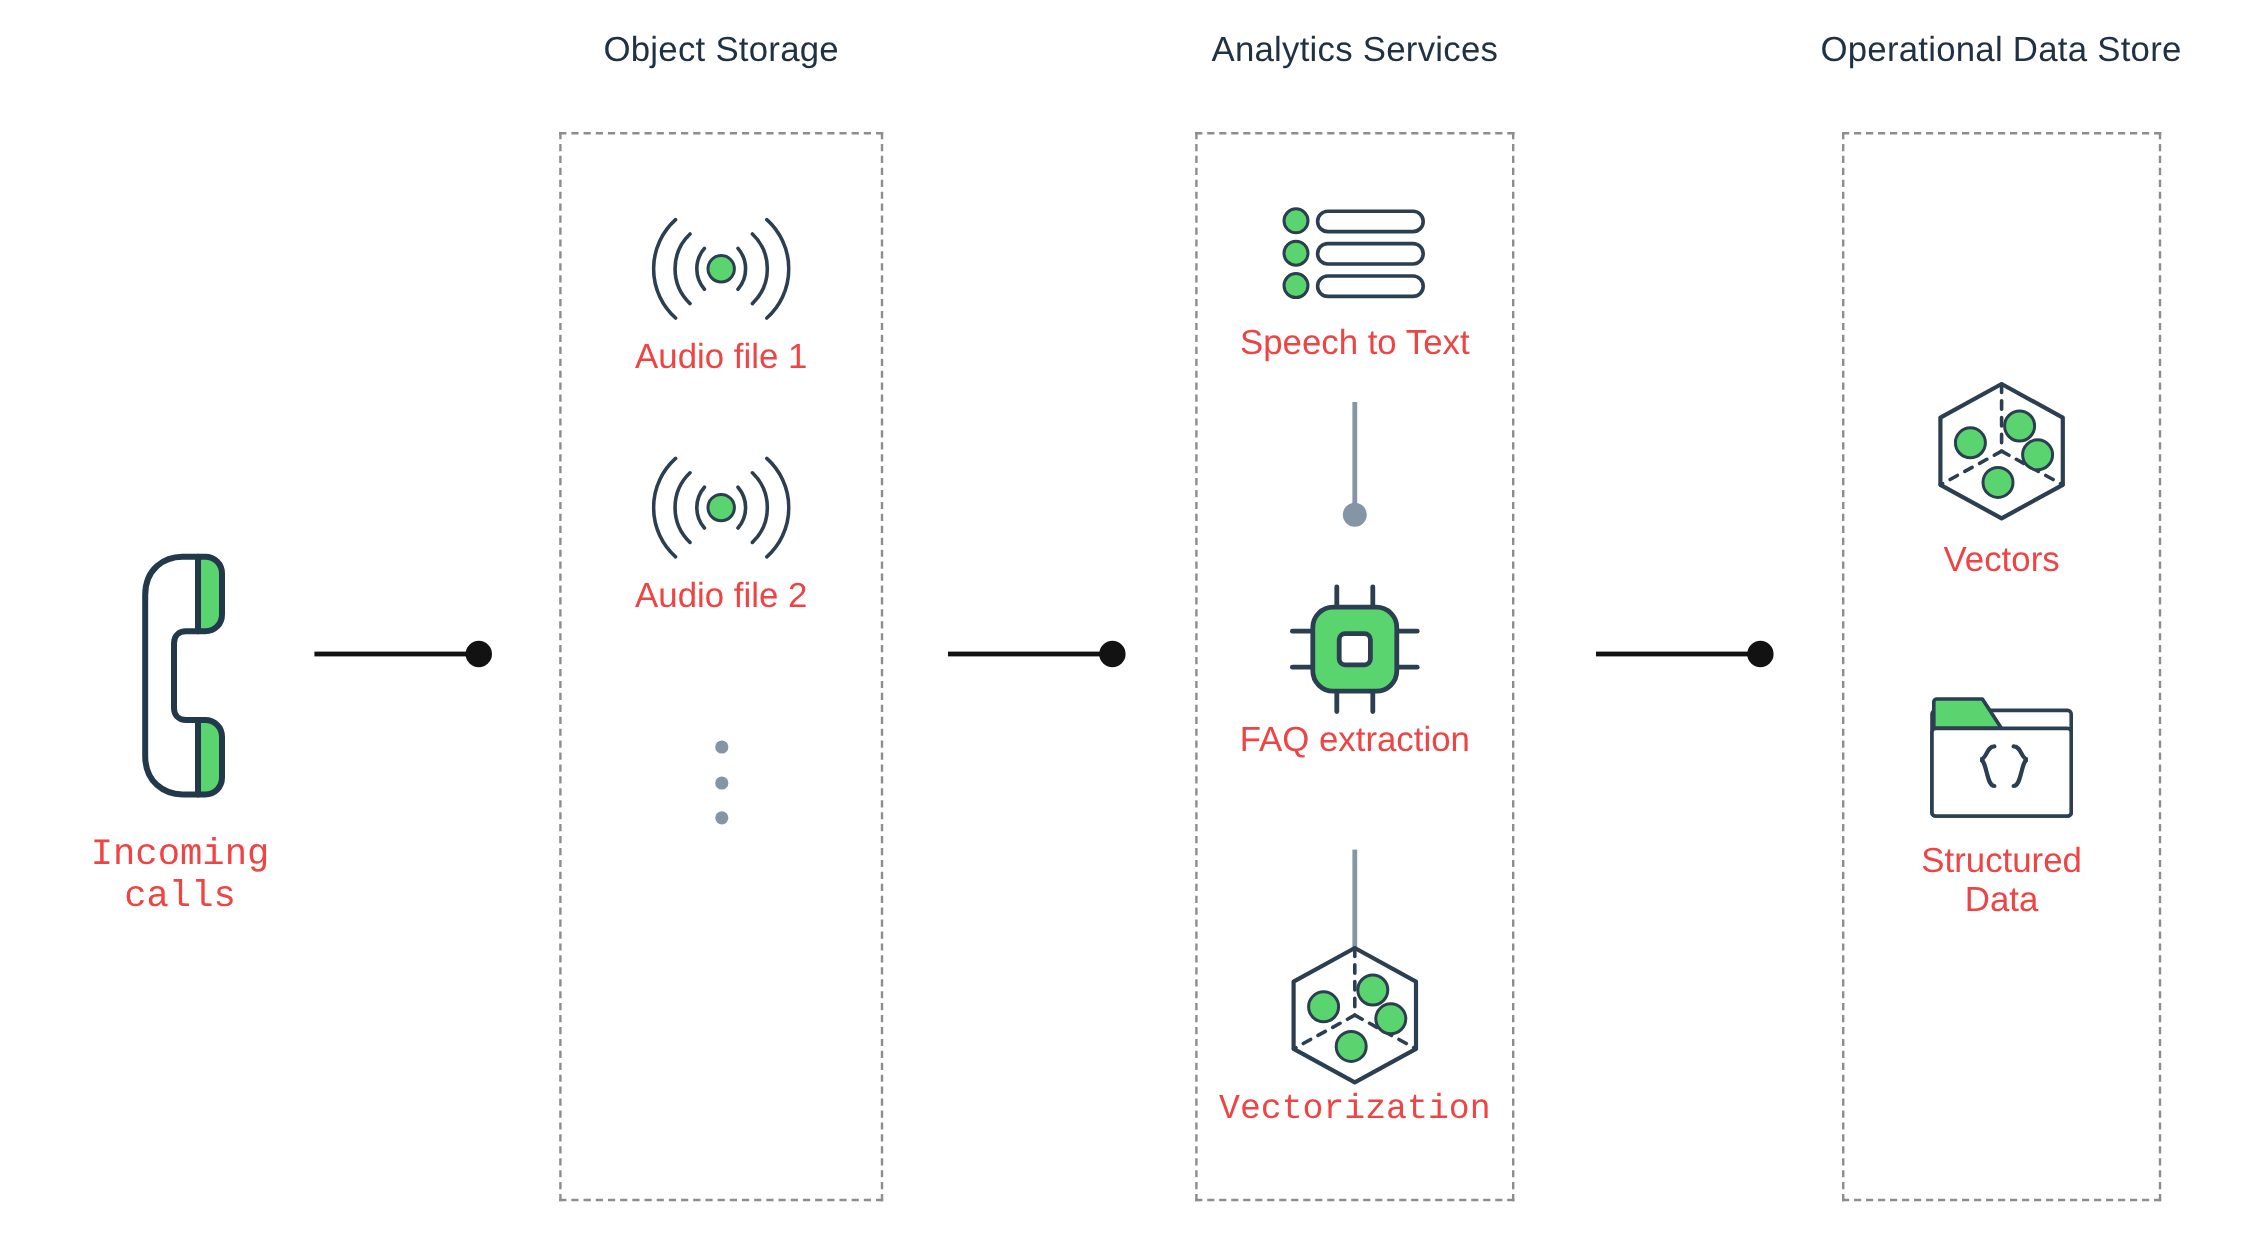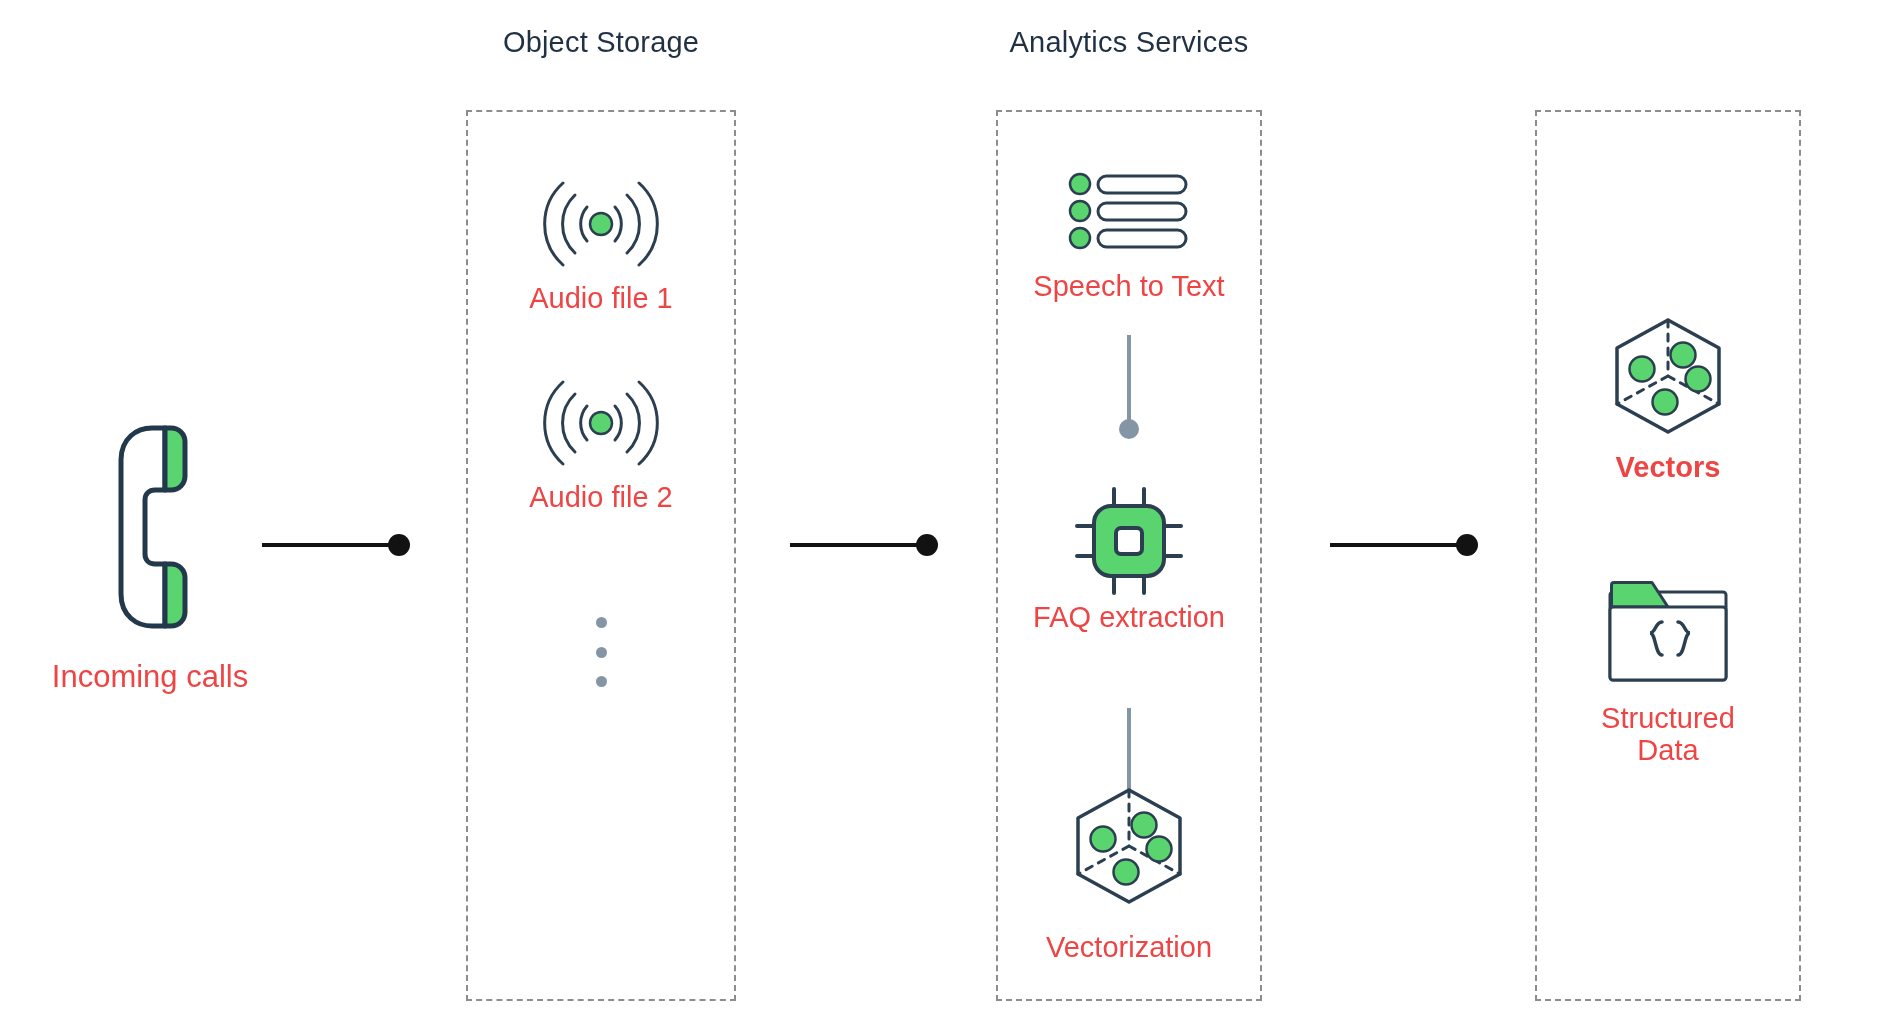--- a/index.html
+++ b/index.html
@@ -120,28 +120,29 @@
 </style>
 </head>
 <body>
 
 <div class="canvas">
 
   <div class="col-header" style="left:466px; top:28px; width:270px;">Object Storage</div>
 
   <div class="col-header" style="left:996px; top:28px; width:266px;">Analytics Services</div>
 
+  <div class="col-header" style="left:1475px; top:28px; width:385px;">Operational Data Store</div>
 
   <div class="group-box" style="left:466px; top:110px; width:270px; height:891px;"></div>
 
   <div class="group-box" style="left:996px; top:110px; width:266px; height:891px;"></div>
 
   <div class="group-box" style="left:1535px; top:110px; width:266px; height:891px;"></div>
 
-  <div class="node" style="left:20px; top:422px; width:260px;">
+  <div class="node" style="left:20px; top:458px; width:260px;font-family:Liberation Mono, monospace;">
     <span class="node-icon">
       <svg width="86" height="210" viewBox="0 0 86 210" xmlns="http://www.w3.org/2000/svg">
 
         <path d="M14 38 C14 16 30 6 45 6 L58 6 L58 68 L48 68 C42 68 38 72 38 78
                  L38 132 C38 138 42 142 48 142 L58 142 L58 204 L45 204
                  C30 204 14 194 14 172 Z" fill="#ffffff" stroke="#22394c" stroke-width="5" stroke-linejoin="round" stroke-linecap="round"></path>
 
         <path d="M58 6 L64 6 C72 6 78 12 78 20 L78 54 C78 62 72 68 64 68 L58 68 Z" fill="#5ad46e" stroke="#22394c" stroke-width="5" stroke-linejoin="round"></path>
 
         <path d="M58 142 L64 142 C72 142 78 148 78 156 L78 190 C78 198 72 204 64 204 L58 204 Z" fill="#5ad46e" stroke="#22394c" stroke-width="5" stroke-linejoin="round"></path>
@@ -257,21 +258,21 @@
           <line x1="59" y1="5" x2="59" y2="61"></line>
           <line x1="59" y1="61" x2="8" y2="89"></line>
           <line x1="59" y1="61" x2="110" y2="89"></line>
         </g>
         <circle cx="33" cy="54" r="12.5" fill="#5ad46e" stroke="#2b3f51" stroke-width="2.5"></circle>
         <circle cx="74" cy="40" r="12.5" fill="#5ad46e" stroke="#2b3f51" stroke-width="2.5"></circle>
         <circle cx="89" cy="64" r="12.5" fill="#5ad46e" stroke="#2b3f51" stroke-width="2.5"></circle>
         <circle cx="56" cy="87" r="12.5" fill="#5ad46e" stroke="#2b3f51" stroke-width="2.5"></circle>
       </svg>
     </span>
-    <span class="node-label" style="margin-top:24px;">Vectorization</span>
+    <span class="node-label" style="margin-top:2px;font-family:Liberation Mono, monospace;">Vectorization</span>
   </div>
 
   <div class="connector" style="left:1330px; top:534px; width:148px;">
     <span class="line"></span>
     <span class="dot"></span>
   </div>
 
   <div class="node" style="left:1535px; top:315px; width:266px;">
     <span class="node-icon">
       <svg width="118" height="122" viewBox="0 0 118 122" xmlns="http://www.w3.org/2000/svg">
@@ -280,21 +281,21 @@
           <line x1="59" y1="5" x2="59" y2="61"></line>
           <line x1="59" y1="61" x2="8" y2="89"></line>
           <line x1="59" y1="61" x2="110" y2="89"></line>
         </g>
         <circle cx="33" cy="54" r="12.5" fill="#5ad46e" stroke="#2b3f51" stroke-width="2.5"></circle>
         <circle cx="74" cy="40" r="12.5" fill="#5ad46e" stroke="#2b3f51" stroke-width="2.5"></circle>
         <circle cx="89" cy="64" r="12.5" fill="#5ad46e" stroke="#2b3f51" stroke-width="2.5"></circle>
         <circle cx="56" cy="87" r="12.5" fill="#5ad46e" stroke="#2b3f51" stroke-width="2.5"></circle>
       </svg>
     </span>
-    <span class="node-label" style="margin-top:14px;font-weight:bold;">Vectors</span>
+    <span class="node-label" style="margin-top:14px;">Vectors</span>
   </div>
 
   <div class="node" style="left:1535px; top:580px; width:266px;">
     <span class="node-icon">
       <svg width="132" height="106" viewBox="0 0 132 106" xmlns="http://www.w3.org/2000/svg">
 
         <rect x="8" y="12" width="116" height="88" rx="3" fill="#ffffff" stroke="#2b3f51" stroke-width="3"></rect>
 
         <path d="M9.5 13 L9.5 5 C9.5 3.6 10.6 2.5 12 2.5 L50 2.5 L66 27 L9.5 27 Z" fill="#5ad46e" stroke="#2b3f51" stroke-width="3" stroke-linejoin="round"></path>
 

